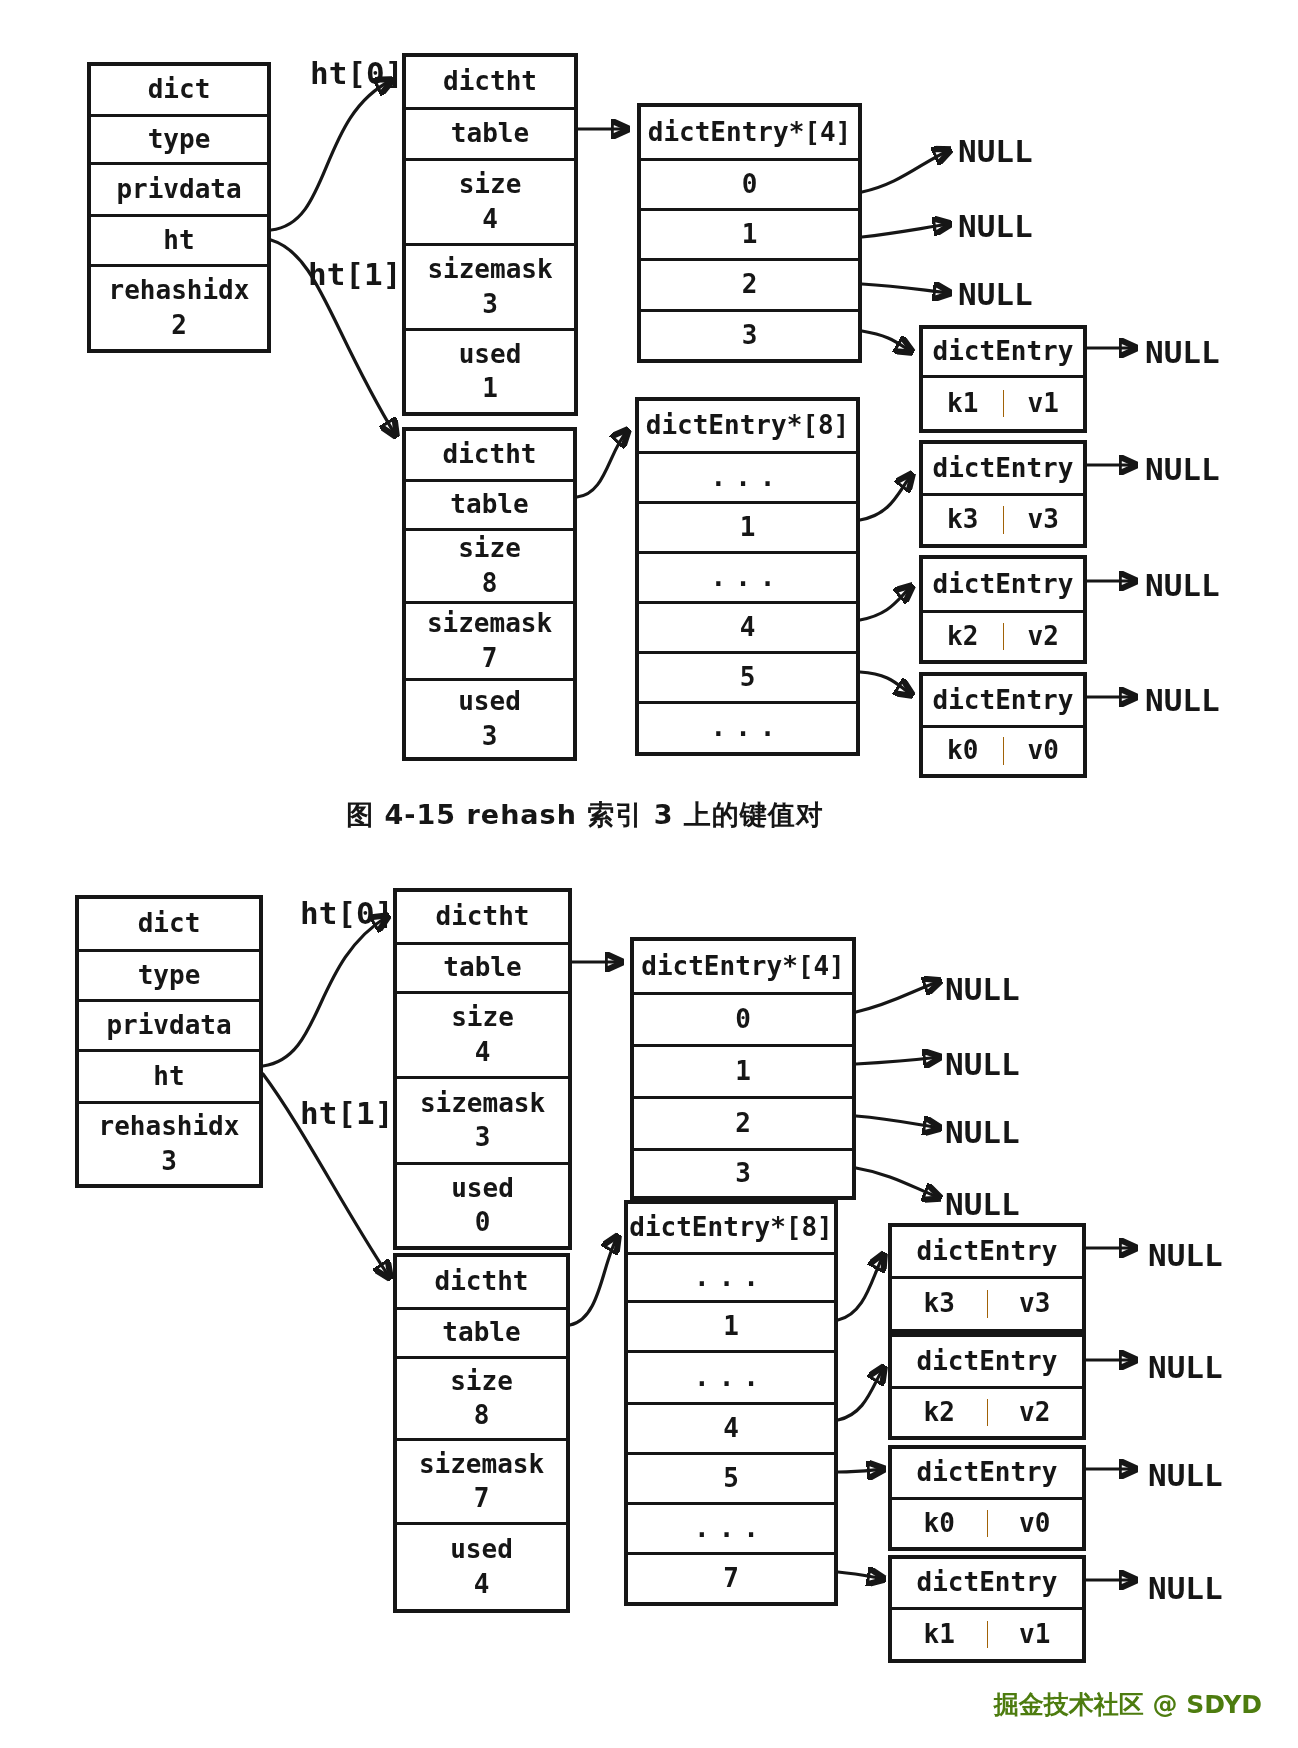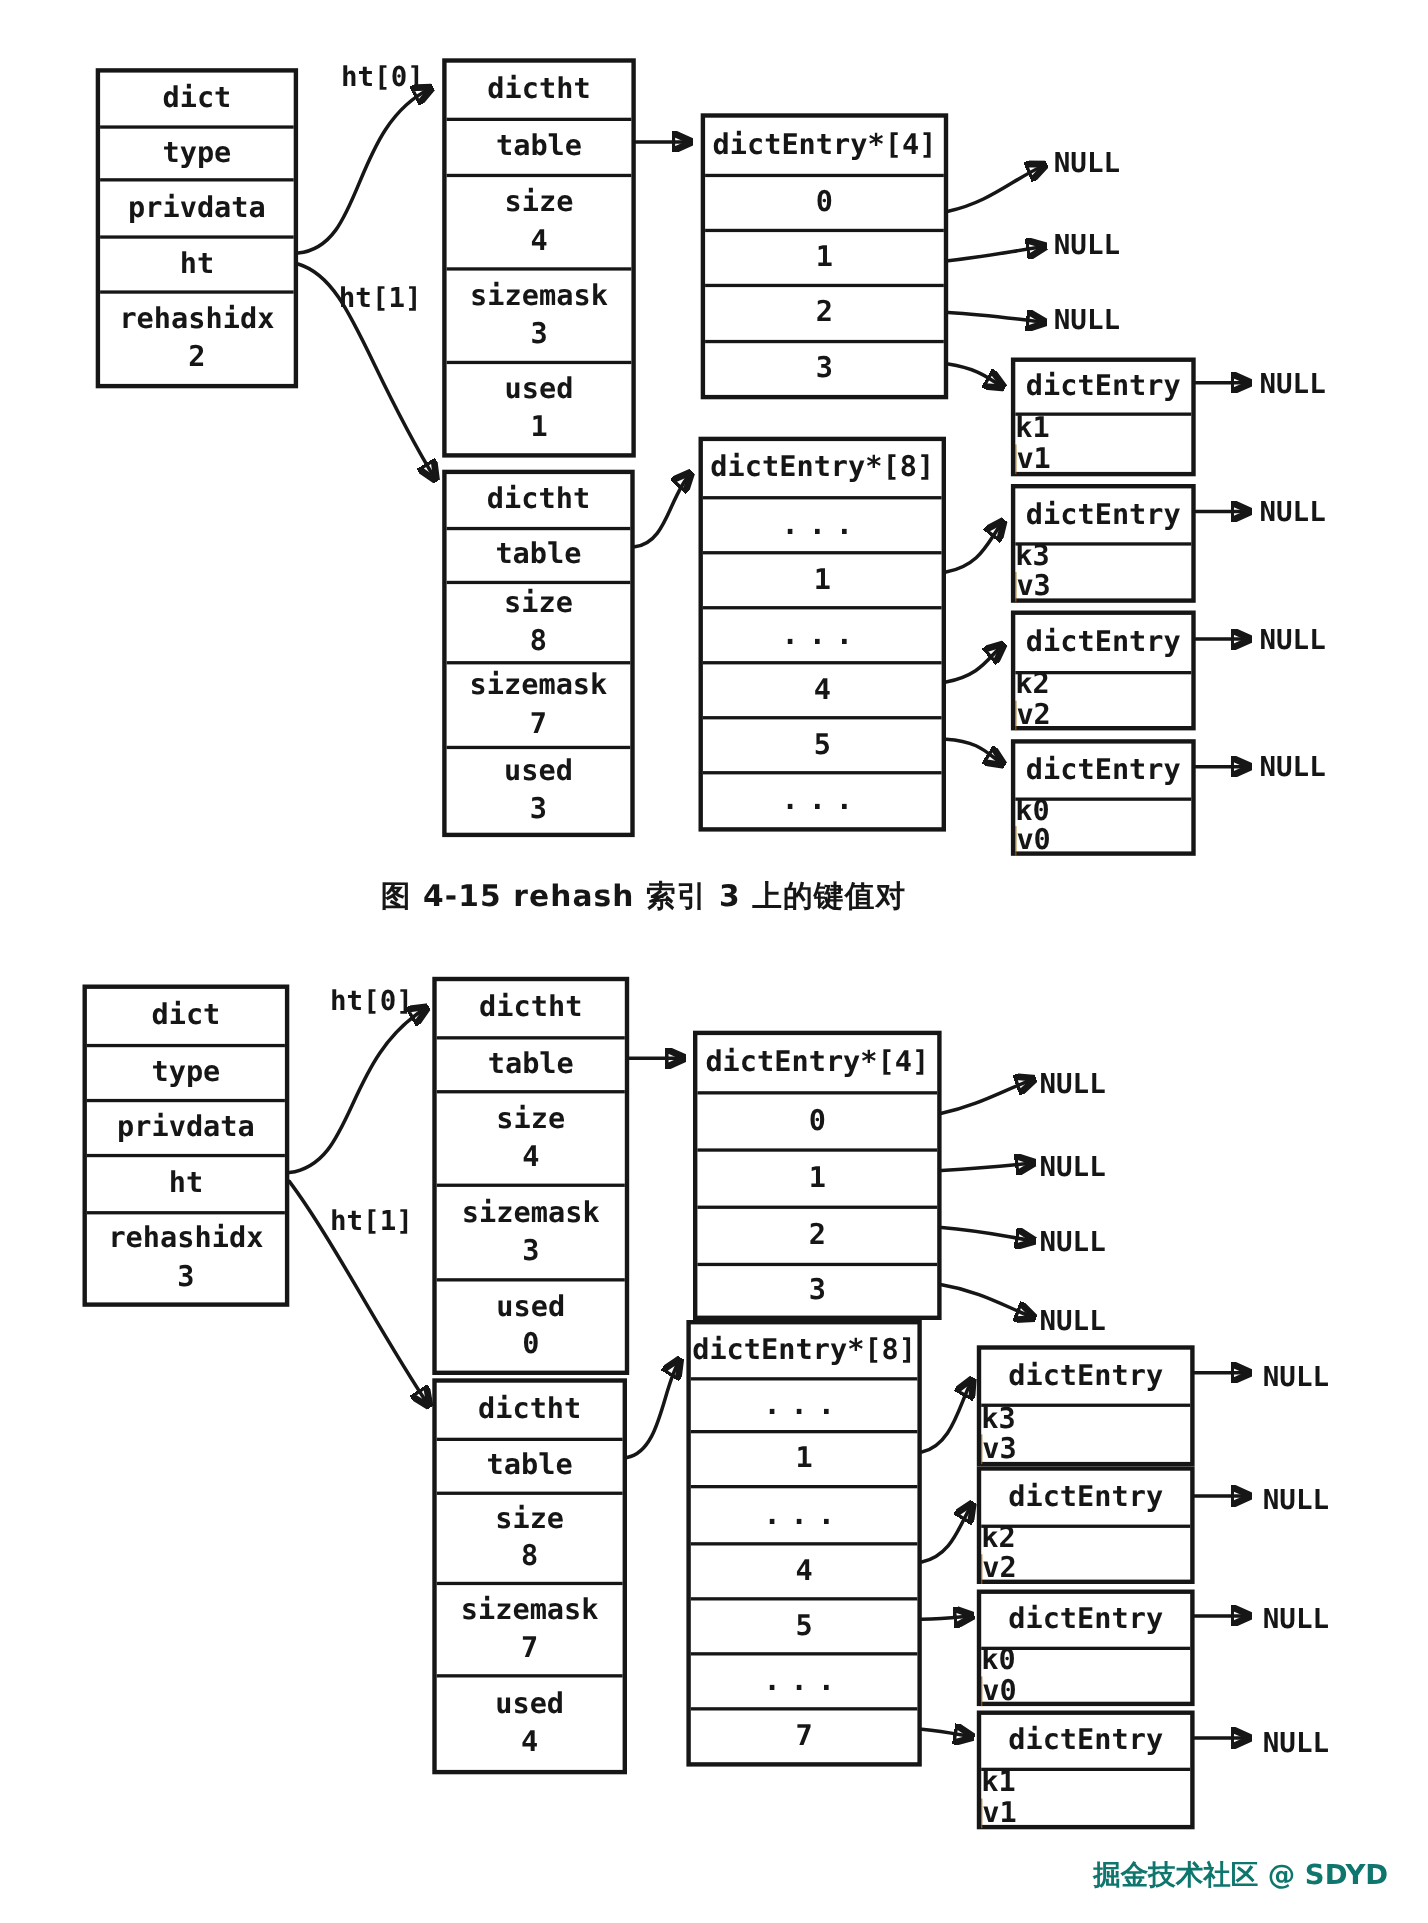--- a/index.html
+++ b/index.html
@@ -3,28 +3,28 @@
 <meta charset="utf-8">
 <style>
   html,body{margin:0;padding:0;background:#ffffff;}
   .canvas{position:relative;width:1298px;height:1748px;background:#fff;overflow:hidden;
           font-family:"DejaVu Sans Mono","Liberation Mono",monospace;font-weight:700;color:#161616;}
   .box{position:absolute;box-sizing:border-box;border:4px solid #161616;background:#fff;
        display:flex;flex-direction:column;}
   .r{box-sizing:border-box;border-top:3px solid #161616;display:flex;flex-direction:column;
      align-items:center;justify-content:center;font-size:26px;line-height:1.05;gap:7px;}
   .r.f{border-top:0;}
-  .r.kv{flex-direction:column;align-items:flex-start;gap:0;padding:0;}
+  .r.kv{flex-direction:row;align-items:center;gap:0;padding:0;}
   .cell{flex:1;display:flex;align-items:center;justify-content:center;}
   .cell + .cell{border-left:1px solid #a16207;}
   .dots{letter-spacing:9px;}
-  .lbl{position:absolute;font-size:25px;white-space:nowrap;}
+  .lbl{position:absolute;font-size:31px;white-space:nowrap;}
   .caption{position:absolute;text-align:center;font-size:27px;letter-spacing:1px;
            font-family:"DejaVu Sans","Liberation Sans",sans-serif;font-weight:700;}
-  .watermark{position:absolute;font-size:25px;color:#0f766e;text-shadow:1px 1px 0 #fff;
+  .watermark{position:absolute;font-size:25px;color:#4d7c0f;text-shadow:1px 1px 0 #fff;
              font-family:"DejaVu Sans","Liberation Sans",sans-serif;font-weight:700;white-space:nowrap;}
   svg.overlay{position:absolute;left:0;top:0;pointer-events:none;}
   svg.overlay path{stroke:#161616;stroke-width:3.2;fill:none;stroke-linecap:round;}
 </style>
 </head>
 <body>
 
 <div class="canvas">
 
   <div class="box" style="left:87px;top:62px;width:184px">

